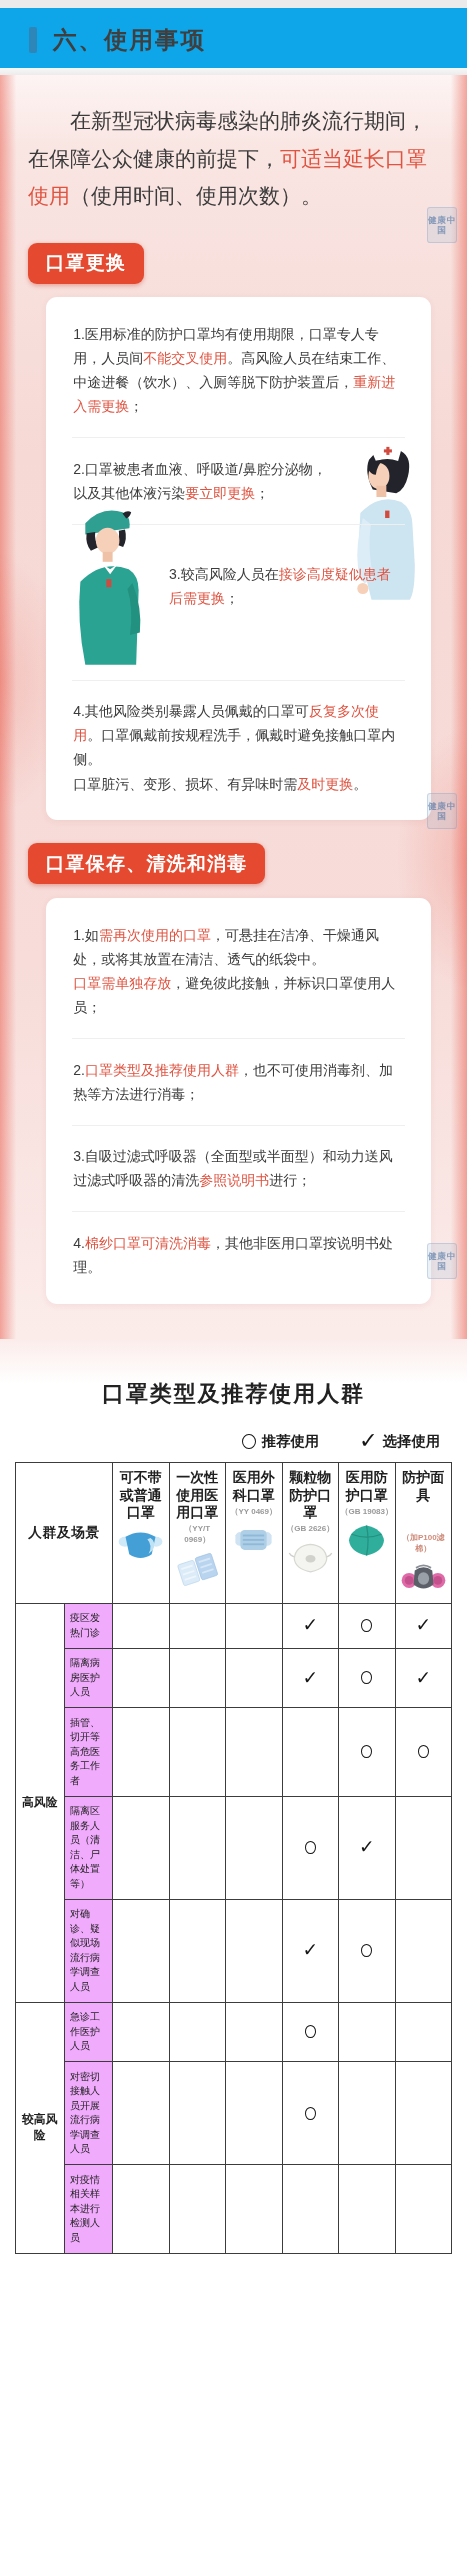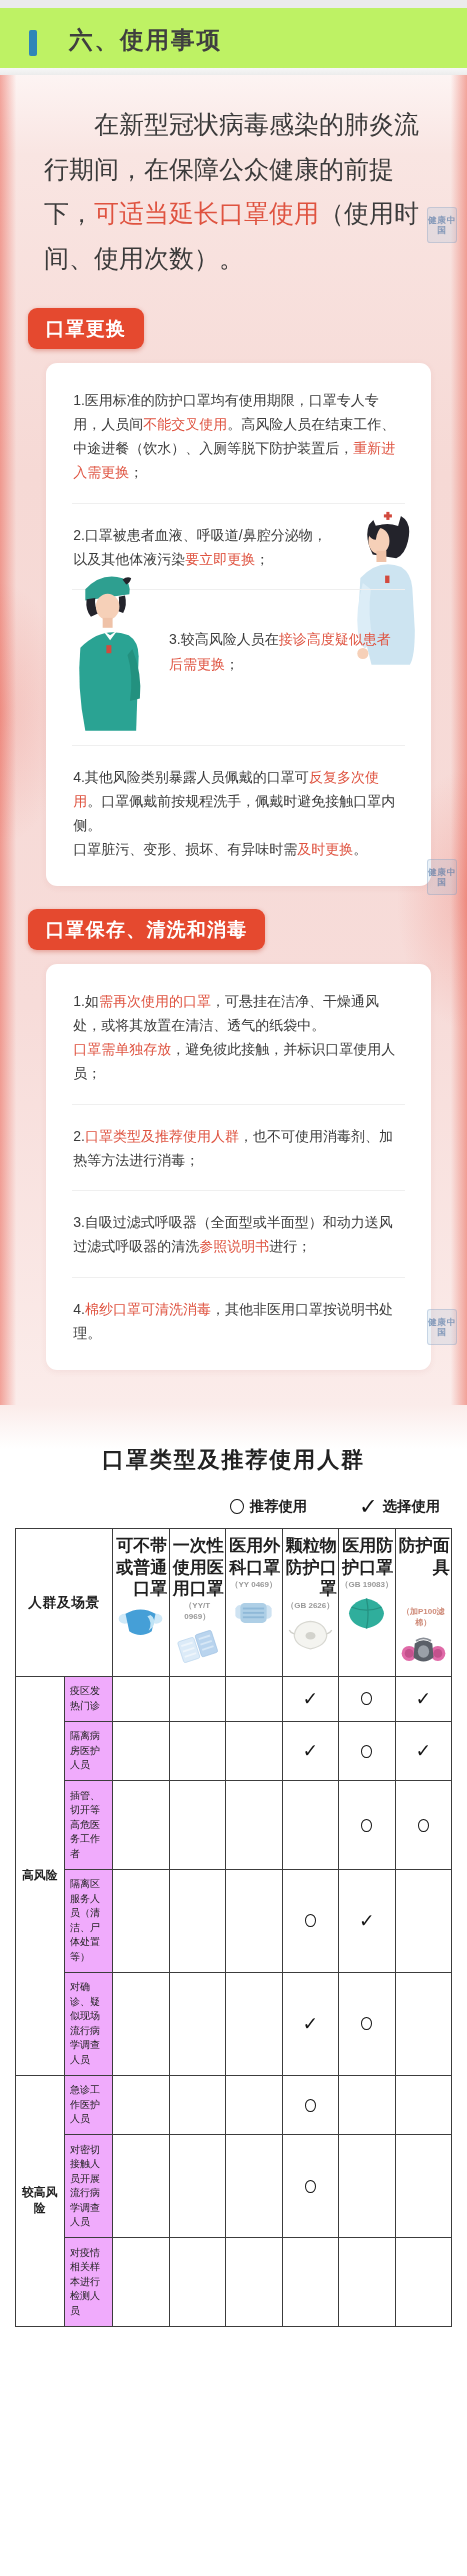--- a/index.html
+++ b/index.html
@@ -8,36 +8,36 @@
     width:467px;
     font-family:"Liberation Sans","DejaVu Sans",sans-serif;
     color:#3b3b3b;
     position:relative;
     overflow-x:hidden;
   }
   .page { position:relative; width:467px; }
 
   
   .top-strip { height:7.5px; background:#ebebeb; }
-  .header { background:#bef264; padding:16px 0 12.4px 29px; display:flex; align-items:flex-end;gap:16px; }
+  .header { background:#0ea5e9; padding:16px 0 12.4px 29px; display:flex; align-items:center; }
   .header .bar { display:inline-block; width:8px; height:26px; background:#2e86b8; border-radius:1.9px; margin-right:16px; }
   .header .title { font-size:23.6px; font-weight:bold; color:#3f3f3f; letter-spacing:1.9px; }
   .header-divider { height:7.5px; background:linear-gradient(180deg,#f7f7f7,#ececec); }
 
   
   .pink-wrap {
     position:relative;
     padding-bottom:35px;
     background:
       linear-gradient(90deg, rgba(232,88,72,.50) 0%, rgba(232,88,72,0) 3.5%, rgba(232,88,72,0) 96.5%, rgba(232,88,72,.50) 100%),
       radial-gradient(ellipse 100px 187px at 100% 62%, rgba(231,76,60,.22), rgba(231,76,60,0) 70%),
       radial-gradient(ellipse 100px 187px at 0% 48%, rgba(231,76,60,.18), rgba(231,76,60,0) 70%),
       linear-gradient(180deg,#fdf4f3 0%, #f9e5e2 6%, #f6d9d5 30%, #f7dcd9 70%, #fbecea 100%);
   }
-  .intro { padding:27px 34px 5px 44px; font-size:25px; line-height:1.78; text-indent:2em; color:#3b3b3b; }
+  .intro { padding:27px 34px 5px 28px; font-size:21px; line-height:1.78; text-indent:2em; color:#3b3b3b; }
   .red { color:#df5340; }
 
   .badge {
     display:inline-block; margin:23px 0 0 28px;
     background:#e5492f; color:#fff;
     font-size:19px; font-weight:bold; letter-spacing:1.2px;
     padding:7.5px 17.4px; border-radius:9px;
     box-shadow:0 1.9px 4.4px rgba(196,58,38,.35);
   }
   .card {
@@ -67,39 +67,39 @@
     border-radius:3.1px;
     color:rgba(70,110,160,.60);
     font-size:8.7px; font-weight:bold; line-height:1.15;
     display:flex; align-items:center; justify-content:center; text-align:center;
     letter-spacing:0.6px;
   }
 
   
   .white-section { background:linear-gradient(180deg,#fbecea 0px,#ffffff 44px); padding:40px 0 6.2px; }
   .table-title { text-align:center; font-size:22px; font-weight:bold; color:#222; letter-spacing:1.9px; }
-  .legend { display:flex; justify-content:flex-end; align-items:center; gap:52px; margin:21px 27px 10px 0; }
+  .legend { display:flex; justify-content:flex-end; align-items:center; gap:40px; margin:21px 27px 10px 0; }
   .legend-item { display:flex; align-items:center; font-size:14.3px; font-weight:bold; color:#1d1d1d; }
   .circle-mark {
     display:inline-block; width:13.7px; height:15px;
     border:1.9px solid #161616; border-radius:50%;
     vertical-align:middle;
   }
   .check-mark { font-size:20px; font-weight:normal; color:#161616; line-height:1; }
   .legend-item .circle-mark { margin-right:6.2px; }
   .legend-item .check-mark { margin-right:5px; font-size:22.4px; }
 
   table.mask-table {
     border-collapse:collapse; table-layout:fixed;
     width:437px; margin:0 auto; background:#fff;
   }
   .mask-table th, .mask-table td { border:1.2px solid #3c3c3c; }
   th.corner { width:97px; font-size:13.7px; font-weight:bold; color:#222; letter-spacing:0.6px; }
   th.mask-col { padding:6.2px 1.2px 5px; vertical-align:top; }
-  .col-name { font-size:17px; font-weight:bold; line-height:1.25; color:#1f1f1f;text-align:right; }
+  .col-name { font-size:14px; font-weight:bold; line-height:1.25; color:#1f1f1f; }
   .col-std  { font-size:8px; color:#999; margin-top:1.2px; }
   .col-std.warm { color:#cf8b79;margin-top:28px; }
   .col-icon { margin-top:6.2px; }
   .col-icon svg { display:inline-block; }
 
   td.risk-cell {
     width:22.4px; font-size:11.8px; font-weight:bold; color:#1f1f1f;
     text-align:center; padding:5px 4.4px; line-height:1.35;
     word-break:break-all; background:#fff;margin-left:24px;
   }

